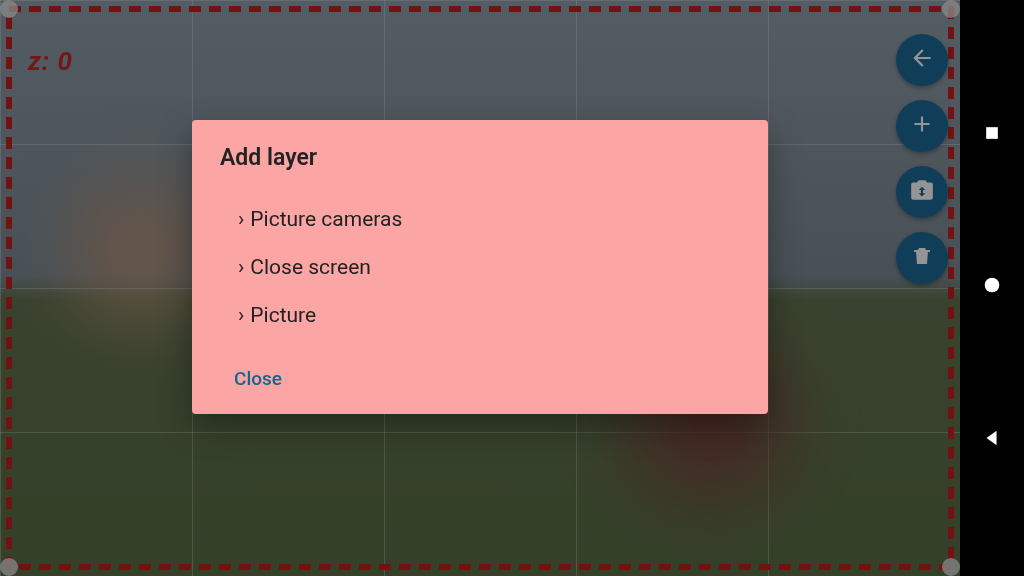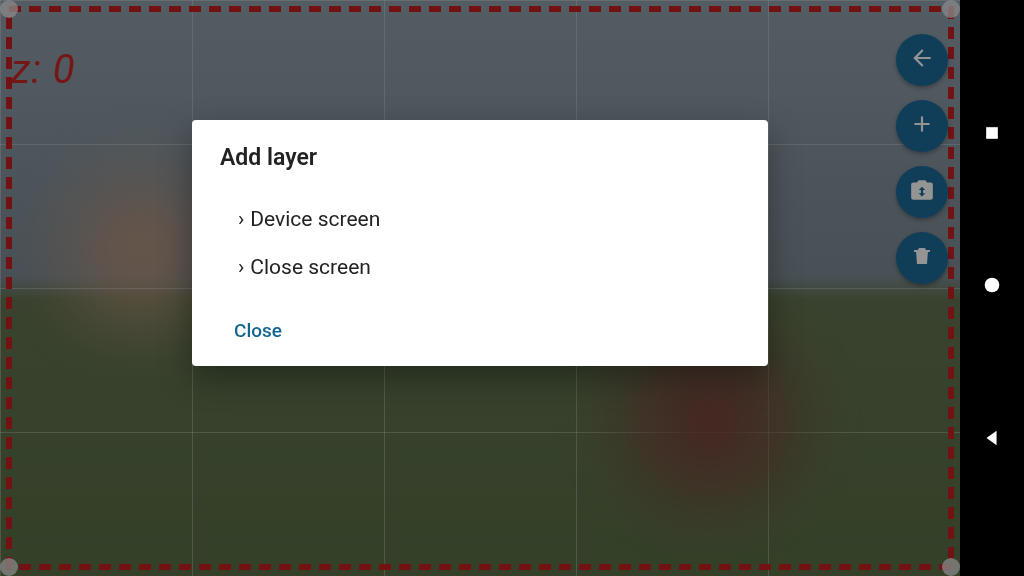--- a/index.html
+++ b/index.html
@@ -54,24 +54,24 @@
     position: absolute; width: 18px; height: 18px; border-radius: 50%;
     background: rgba(235,235,235,0.75);
   }
   .corner.tl { left: -6px; top: -6px; }
   .corner.tr { right: -6px; top: -6px; }
   .corner.bl { left: -6px; bottom: -6px; }
   .corner.br { right: -6px; bottom: -6px; }
 
   .z-indicator {
     position: absolute;
-    left: 11px; top: 46px;
+    left: 28px; top: 46px;
     color: #c62828;
-    font-size: 40px;
-    font-weight: 400;
+    font-size: 26px;
+    font-weight: 700;
     font-style: italic;
     letter-spacing: 1px;
   }
 
   
   .navbar {
     position: absolute;
     right: 0; top: 0;
     width: 64px; height: 576px;
     background: #000;
@@ -101,21 +101,21 @@
     position: absolute; inset: 0;
     width: 960px; height: 576px;
     background: rgba(0,0,0,0.42);
   }
 
   
   .dialog {
     position: absolute;
     left: 192px; top: 120px;
     width: 576px;
-    background: #ffffff;
+    background: #fca5a5;
     border-radius: 4px;
     box-shadow: 0 12px 32px rgba(0,0,0,0.35);
     padding: 24px 28px 14px 28px;
   }
   .dialog-title {
     font-size: 23px;
     font-weight: 600;
     color: #222;
     margin-bottom: 24px;
   }
@@ -186,22 +186,23 @@
       </span>
     </div>
   </div>
 </div>
 
 <div class="scrim"></div>
 
 <div class="dialog">
   <div class="dialog-title">Add layer</div>
   <ul class="dialog-list">
-    <li><span class="chev">›</span><span>Device screen</span></li>
+    <li><span class="chev">›</span><span>Picture cameras</span></li>
     <li><span class="chev">›</span><span>Close screen</span></li>
+    <li><span class="chev">›</span><span>Picture</span></li>
   </ul>
   <div class="dialog-actions">
     <div class="dialog-btn">Close</div>
   </div>
 </div>
 
 <div class="navbar">
   <div>
     <span>
       <svg width="20" height="20" viewBox="0 0 24 24">

